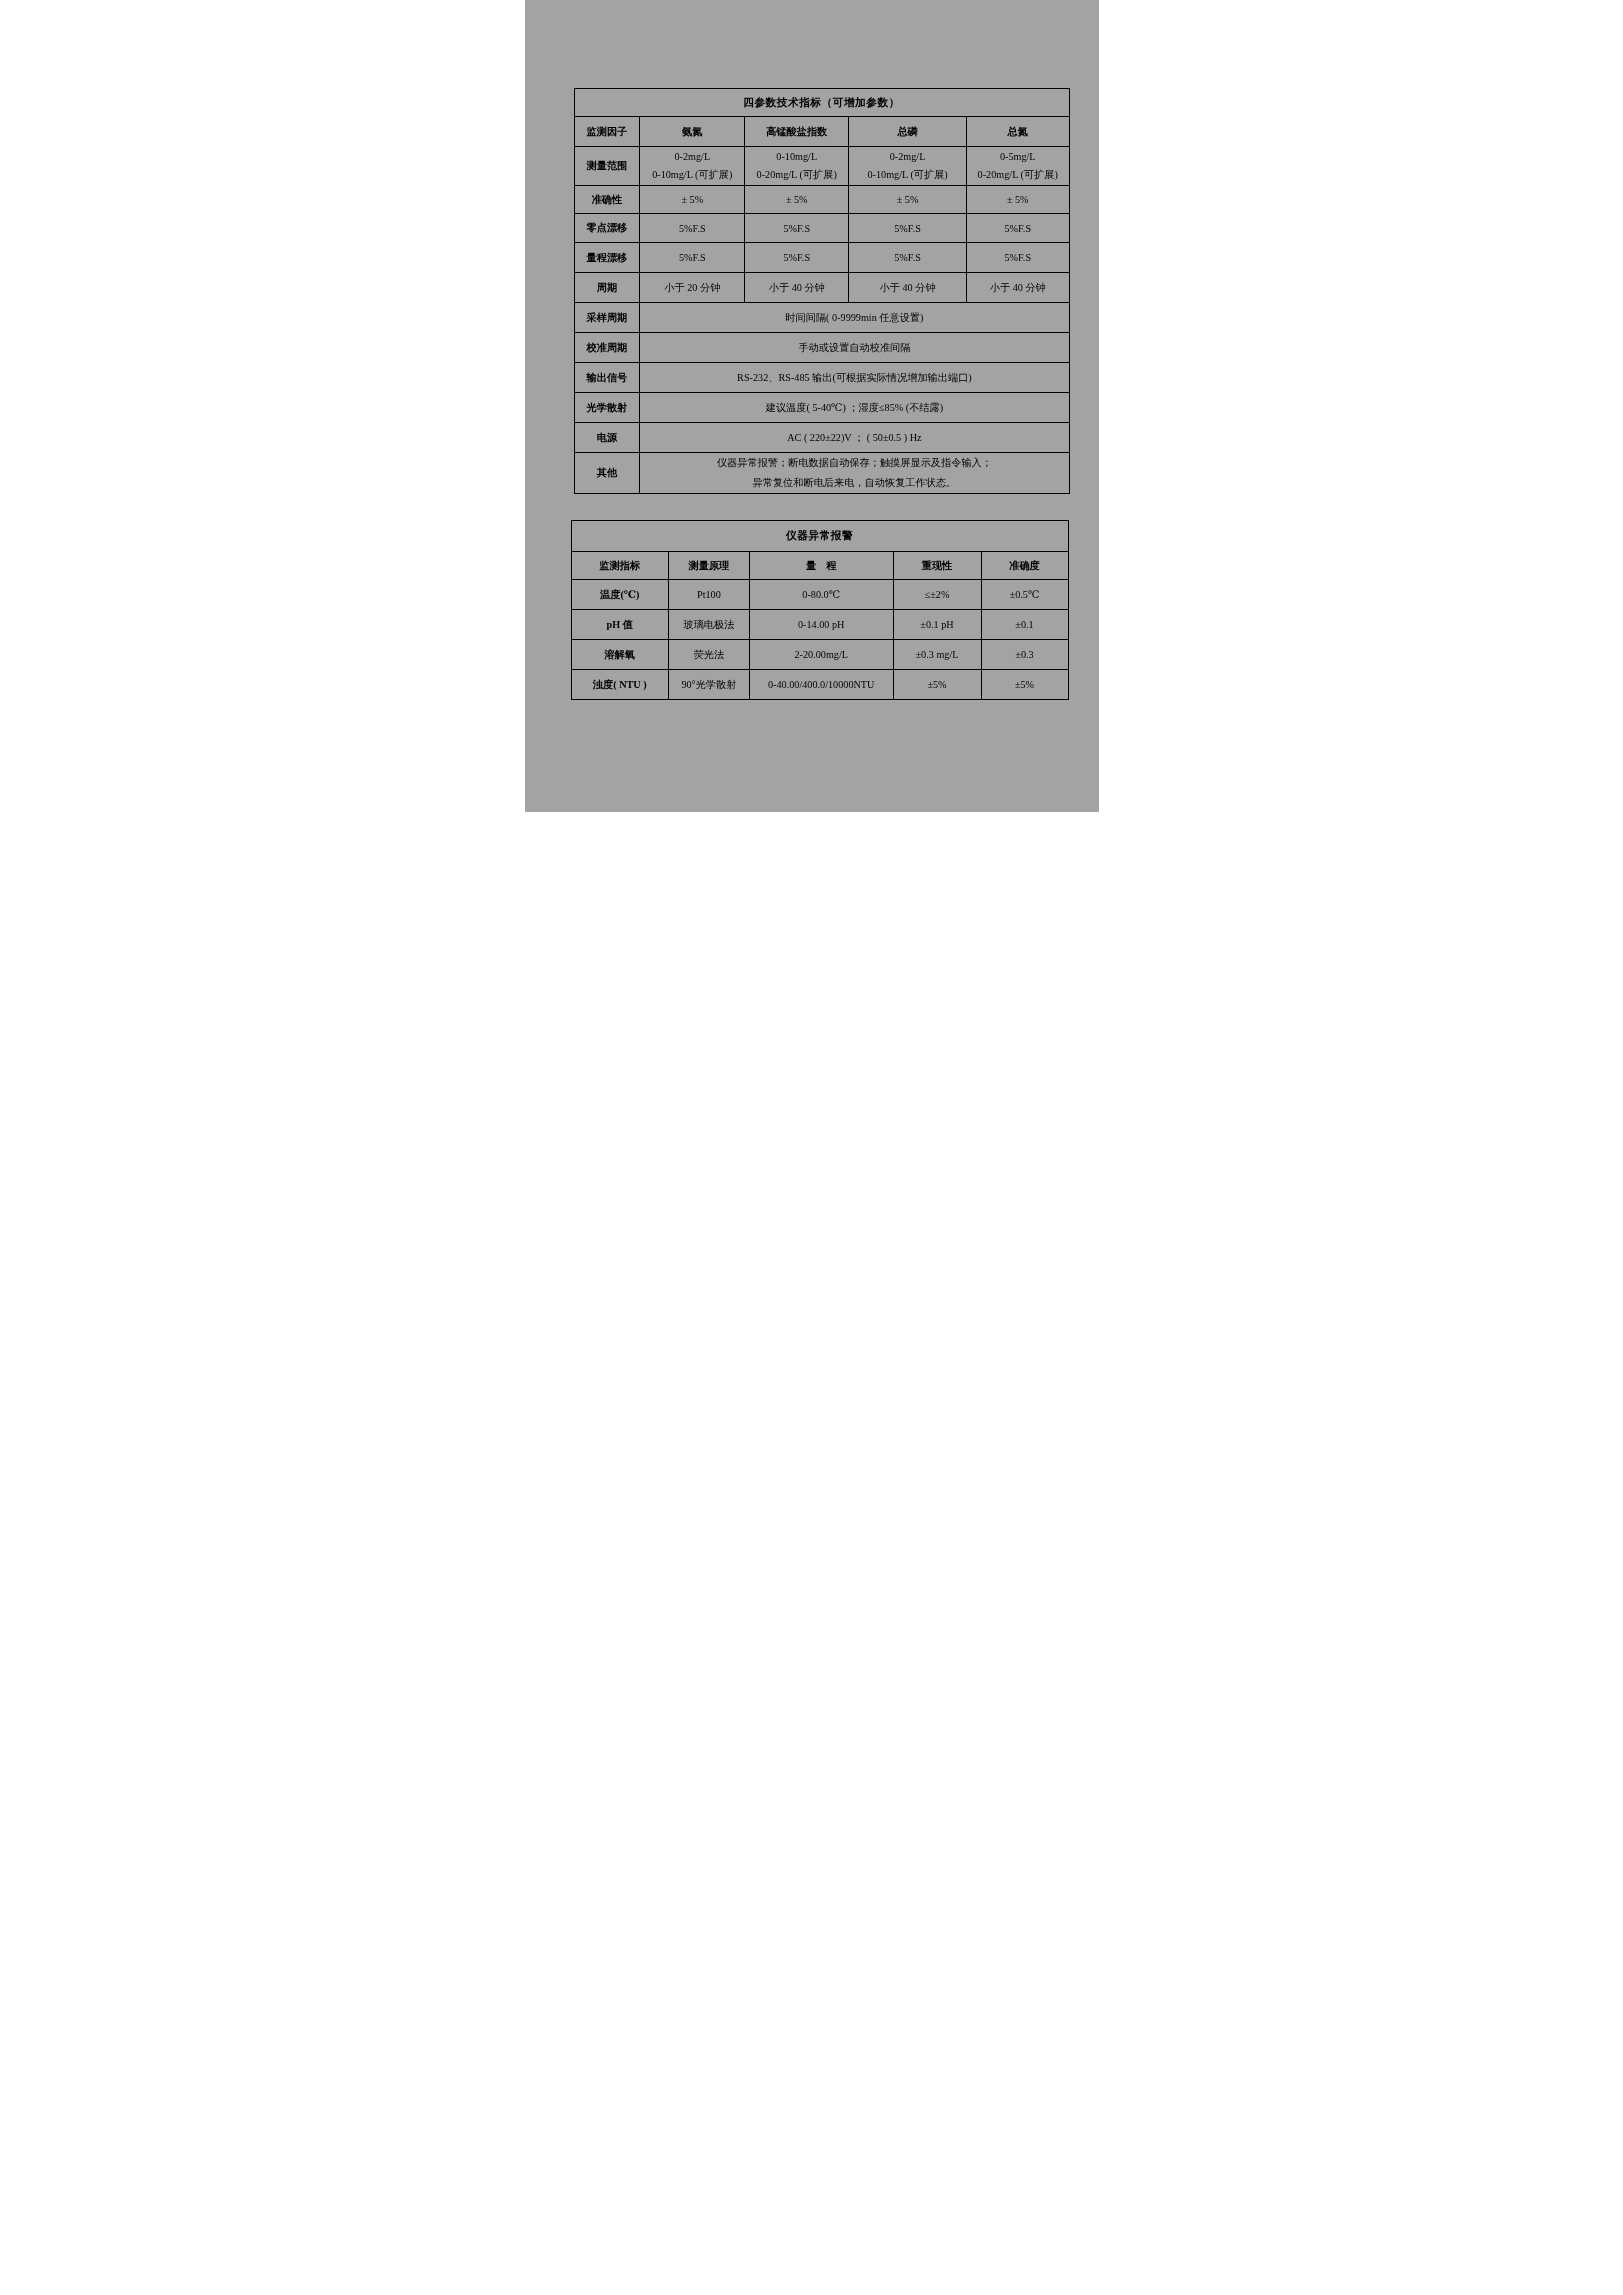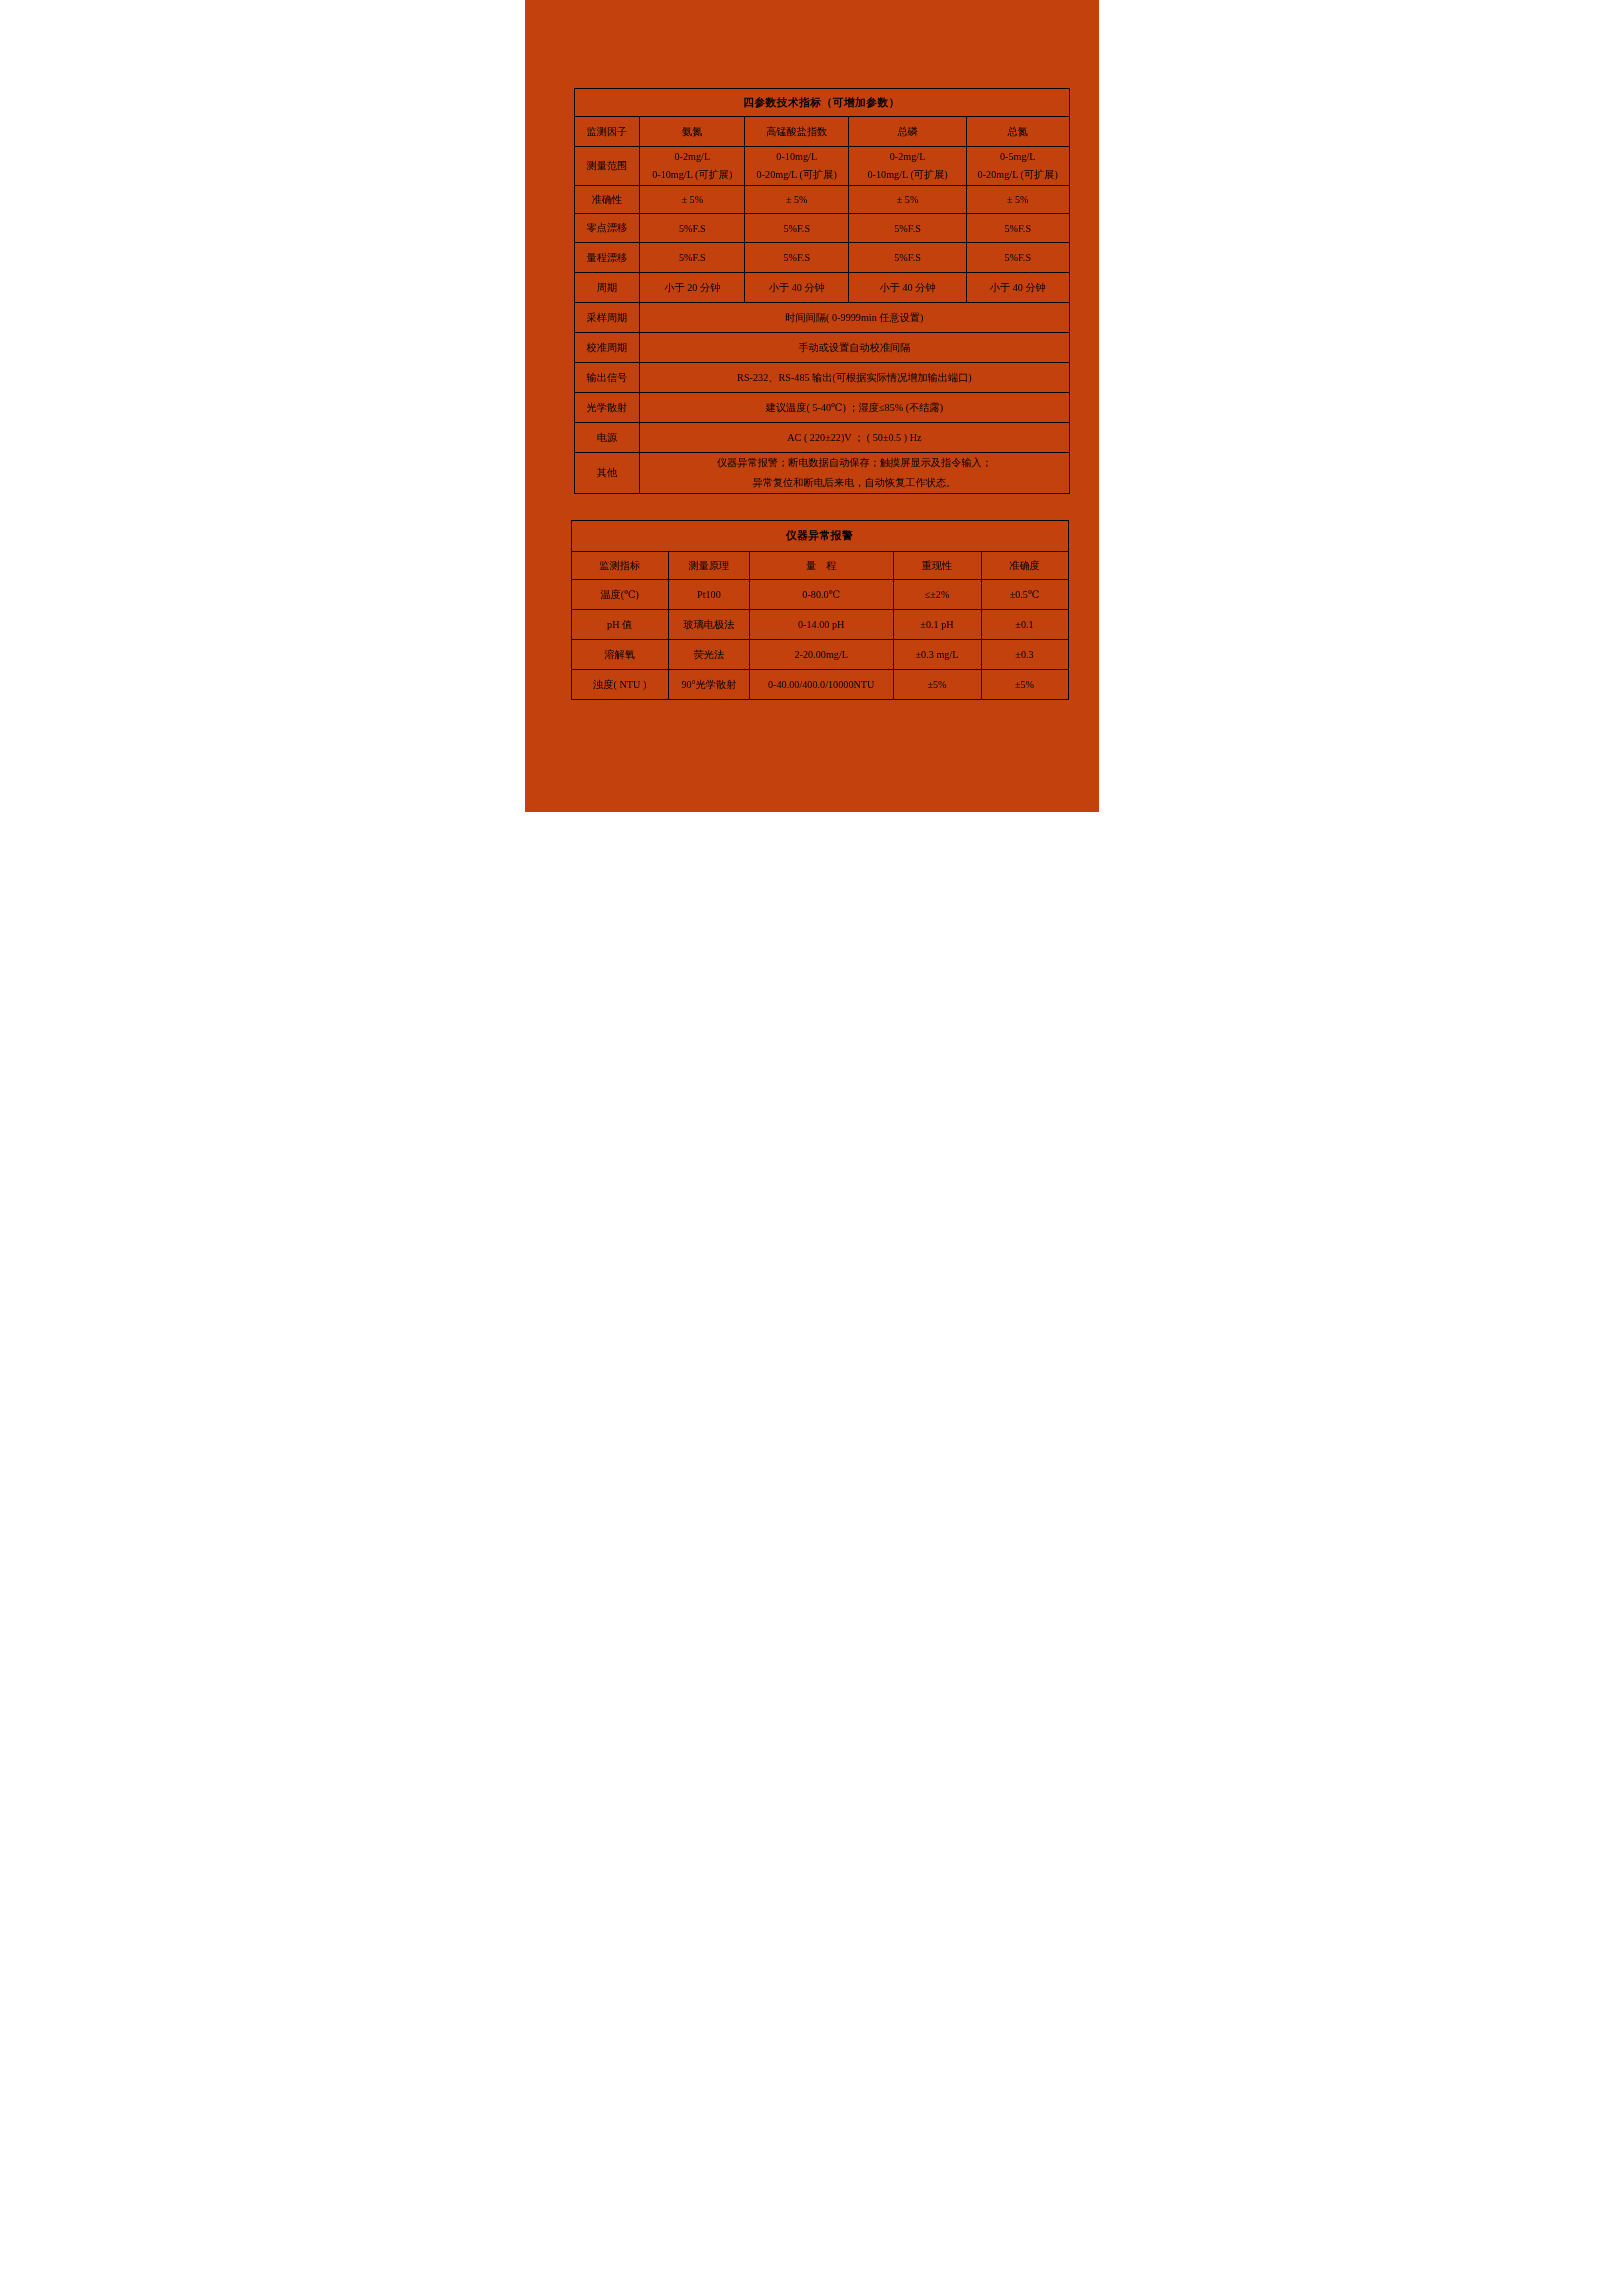--- a/index.html
+++ b/index.html
@@ -1,20 +1,20 @@
 <!DOCTYPE html>
 <html style="font-size:8.2px"><head>
 <meta charset="utf-8">
 <style>
   html,body{margin:0;padding:0;background:#ffffff;}
   .page{
     position:relative;
     width:574px;height:812px;
     margin:0 auto;
-    background:#c2410c;
+    background:#a3a3a3;
     color:#000;
     font-family:"Liberation Serif","DejaVu Serif",serif;
   }
   table.spec{
     position:absolute;
     border-collapse:collapse;
     table-layout:fixed;
     border:1px solid #000;
   }
   table.t1{left:49px;top:88px;width:496px;}
@@ -23,21 +23,21 @@
     border:0.5px solid #000;
     text-align:center;
     vertical-align:middle;
     font-size:10.2px;
     padding:0 2px;
     overflow:hidden;
     white-space:nowrap;
   }
   td.wrap{white-space:normal;}
   .ttl{font-weight:bold;font-size:10.7px;letter-spacing:0.5px;}
-  .lbl{font-weight:normal;}
+  .lbl{font-weight:bold;}
   
   .t1 tr.r1{height:28px}
   .t1 tr.r2{height:30px}
   .t1 tr.r3{height:39px}
   .t1 tr.r4{height:28px}
   .t1 tr.r5{height:29px}
   .t1 tr.r6{height:30px}
   .t1 tr.r7{height:30px}
   .t1 tr.r8{height:30px}
   .t1 tr.r9{height:30px}

